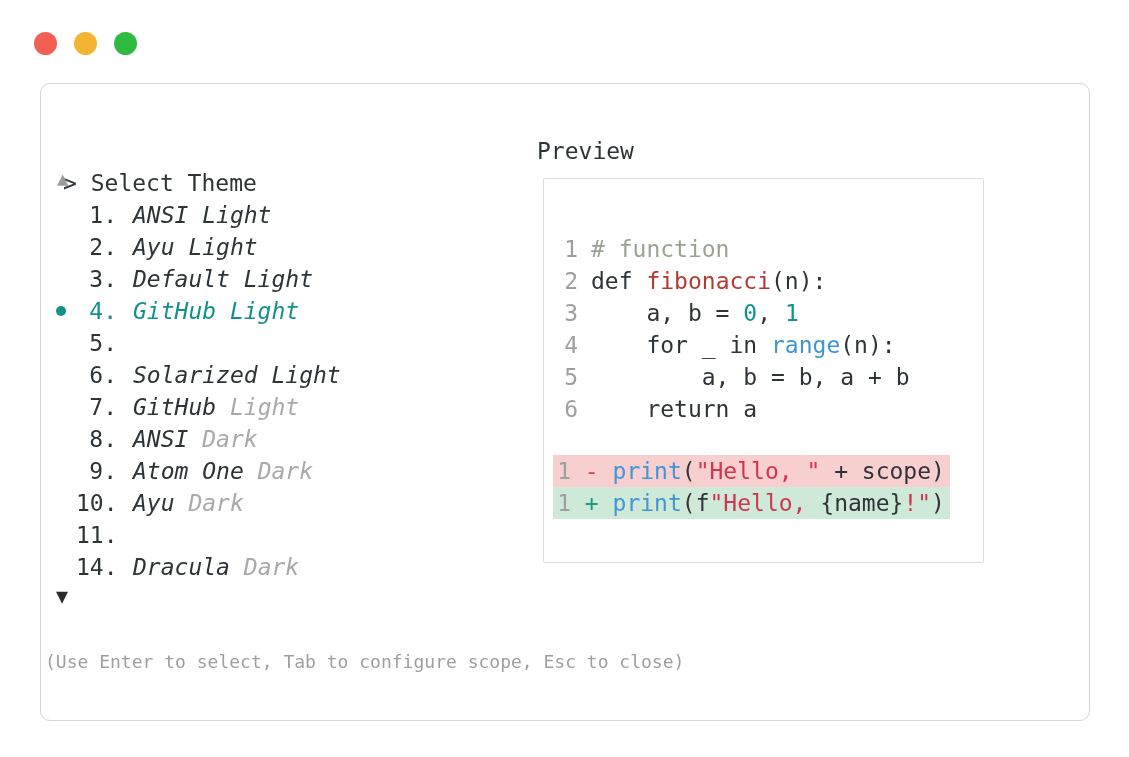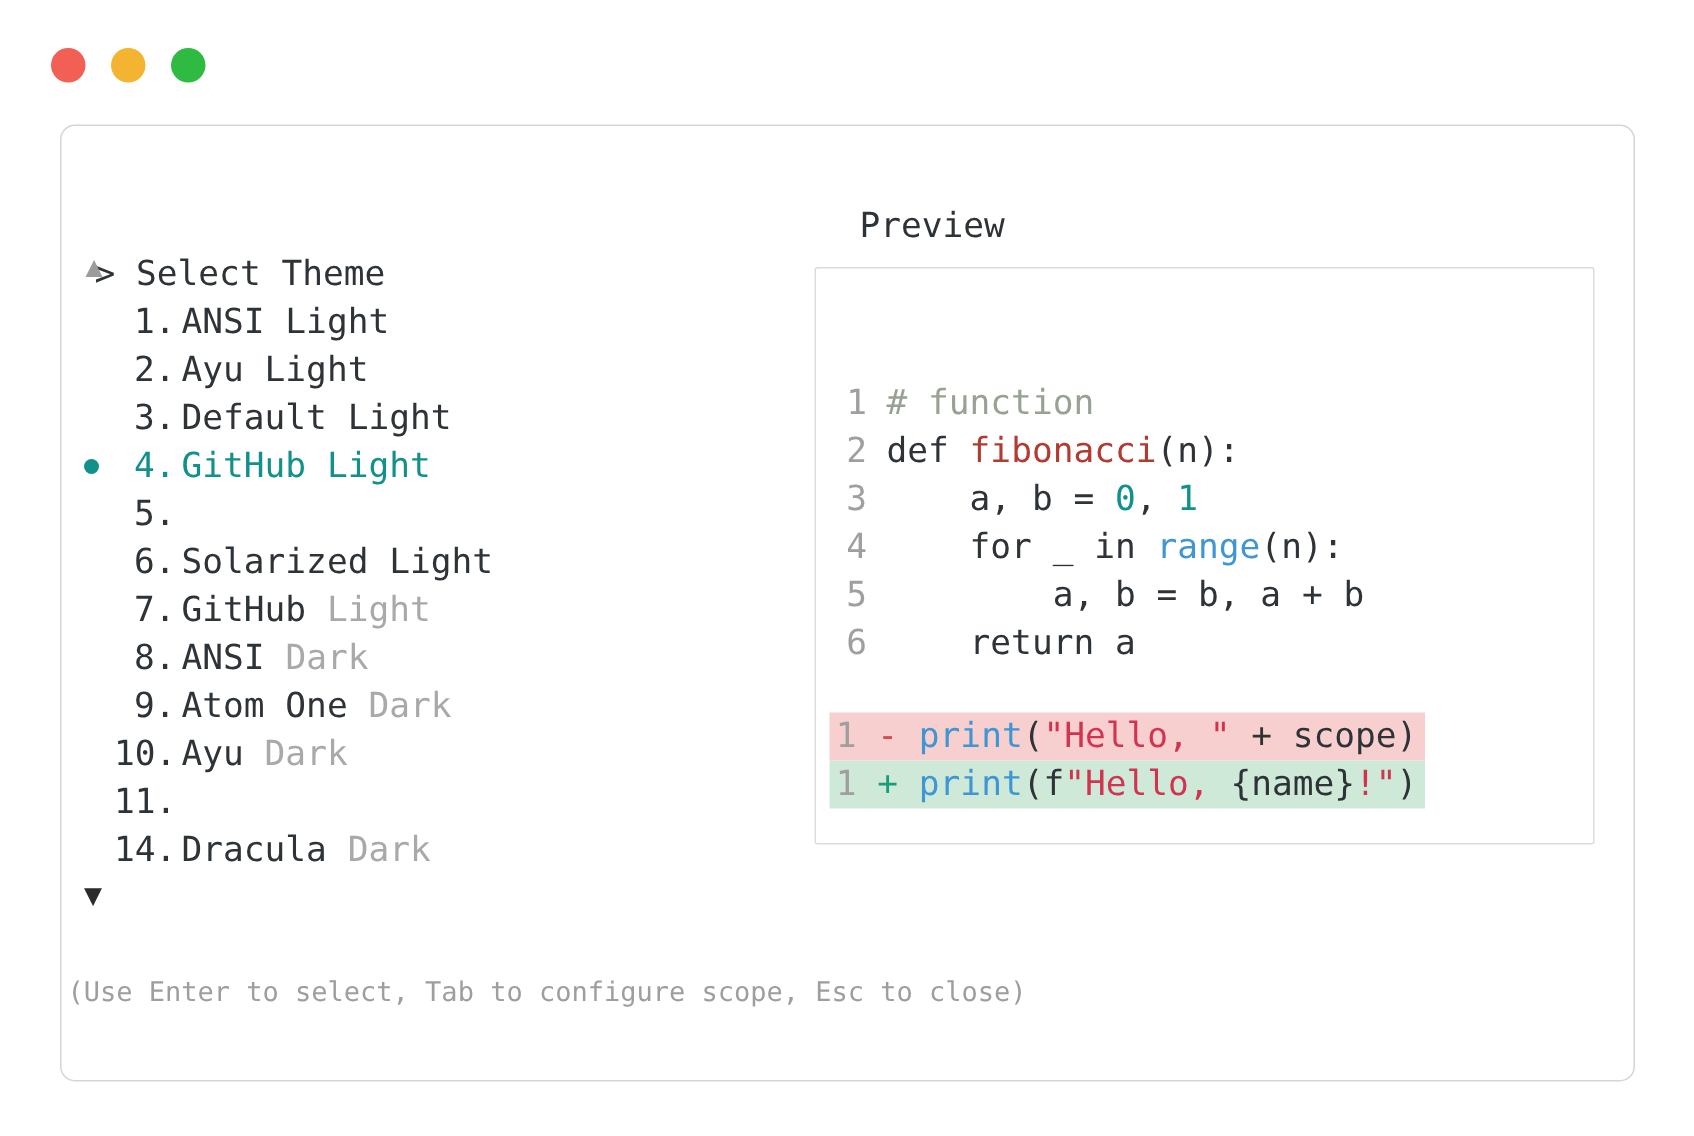--- a/index.html
+++ b/index.html
@@ -28,42 +28,42 @@
 
   
   .traffic-lights{position:absolute;left:34px;top:32px;display:flex;gap:17px;}
   .traffic-light{width:23px;height:23px;border-radius:50%;}
 
   
   .panel{position:absolute;left:40px;top:83px;width:1050px;height:638px;
          background:#fff;border:1.5px solid var(--panel-border);border-radius:10px;}
 
   .prompt{position:absolute;left:22px;top:51px;font-size:23px;line-height:32px;color:var(--text-dark);margin-top:32px;}
-  .preview-title{position:absolute;left:496px;top:51px;font-size:23px;line-height:32px;color:var(--text-dark);margin-left:36px;}
+  .preview-title{position:absolute;left:496px;top:51px;font-size:23px;line-height:32px;color:var(--text-dark);}
 
   .scroll-up{position:absolute;left:16px;top:84px;font-size:19px;line-height:20px;color:#9c9c9c;cursor:default;}
   .scroll-down{position:absolute;left:15px;top:501px;font-size:20px;line-height:22px;color:#2b2b2b;cursor:default;}
 
   
   .theme-list{position:absolute;left:0;top:115px;width:470px;}
   .theme-row{height:32px;display:flex;align-items:center;padding-left:15px;
              font-size:23px;line-height:32px;cursor:default;}
   .theme-row .marker{width:20px;display:flex;align-items:center;}
   .theme-row .bullet{width:10px;height:10px;border-radius:50%;background:var(--accent);}
   .theme-row .num{width:41px;text-align:right;color:var(--text-dark);white-space:pre;}
   .theme-row.selected .num{color:var(--accent);}
-  .theme-row .label{margin-left:4px;white-space:pre;}
+  .theme-row .label{margin-left:16px;white-space:pre;font-style:italic;}
   .part-dark{color:var(--text-dark);}
   .part-dim{color:var(--dim);}
   .part-accent{color:var(--accent);}
 
   
-  .preview-box{position:absolute;left:502px;top:94px;width:520px;height:385px;
+  .preview-box{position:absolute;left:502px;top:94px;width:441px;height:385px;
                border:1.5px solid var(--preview-border);border-radius:2px;background:#fff;
-               padding-top:74px;overflow:hidden;}
+               padding-top:54px;overflow:hidden;}
   .code-line{height:32px;line-height:32px;padding-left:20px;font-size:23px;white-space:pre;color:var(--text-dark);}
   .code-line .ln{display:inline-block;width:14px;text-align:right;color:var(--ln);margin-right:13px;}
   .code-line.blank{height:30px;}
   .diff-line{padding-left:9px;}
   .diff-line .ln{margin-right:0;}
   .hl{display:inline-block;padding:0 5px 0 4px;}
   .hl.removed{background:var(--removed-bg);}
   .hl.added{background:var(--added-bg);}
 
   .tok-code{color:var(--text-dark);}

